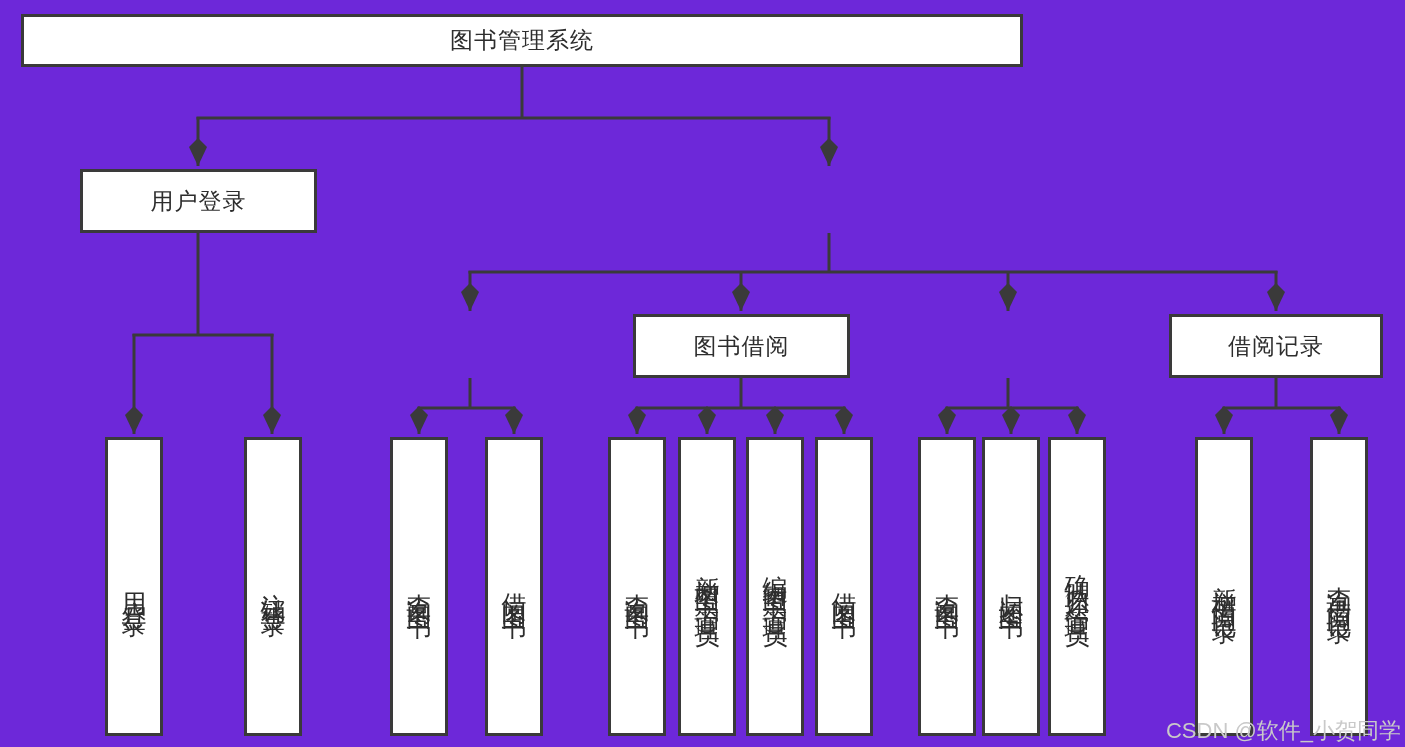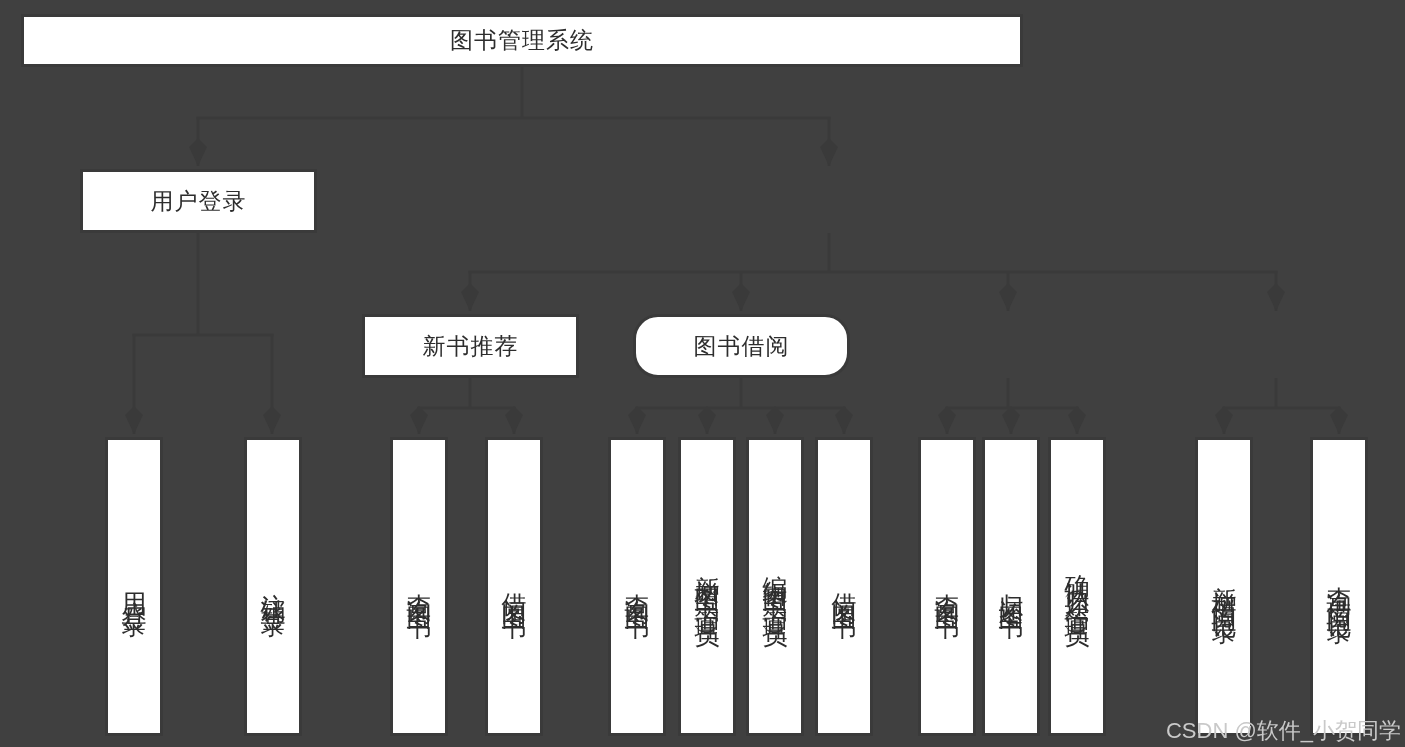--- a/index.html
+++ b/index.html
@@ -1,19 +1,19 @@
 <!DOCTYPE html>
 <html><head>
 <meta charset="utf-8">
 <style>
   html,body{margin:0;padding:0;background:#ffffff;}
   .canvas{
     position:relative;
     width:1405px;height:747px;
-    background:#404040;
+    background:#6d28d9;
     font-family:"Liberation Sans", sans-serif;
     overflow:hidden;
   }
   .connectors{position:absolute;left:0;top:0;width:1405px;height:747px;}
   .node{
     position:absolute;
     box-sizing:border-box;
     border:3px solid #3a3a3a;
     background:#ffffff;
     color:#2d2d2d;
@@ -94,22 +94,22 @@
       <path d="M1222.5 408 L1340.5 408"></path>
       <path d="M1224 407 L1224 434" marker-end="url(#arrow)"></path>
       <path d="M1339 407 L1339 434" marker-end="url(#arrow)"></path>
     </g>
   </svg>
 
   <div class="node hnode" style="left:21px;top:14px;width:1002px;height:53px;">图书管理系统</div>
 
   <div class="node hnode" style="left:80px;top:169px;width:237px;height:64px;">用户登录</div>
 
-  <div class="node hnode" style="left:362px;top:314px;width:217px;height:64px;">新书推荐</div>
-  <div class="node hnode" style="left:633px;top:314px;width:217px;height:64px;border-radius:25px;">图书借阅</div>
+  <div class="node hnode" style="left:633px;top:314px;width:217px;height:64px;">图书借阅</div>
+  <div class="node hnode" style="left:1169px;top:314px;width:214px;height:64px;">借阅记录</div>
 
   <div class="node leaf" style="left:105px;top:437px;width:58px;height:299px;">用户登录</div>
   <div class="node leaf" style="left:244px;top:437px;width:58px;height:299px;">注销登录</div>
 
   <div class="node leaf" style="left:390px;top:437px;width:58px;height:299px;">查询图书</div>
   <div class="node leaf" style="left:485px;top:437px;width:58px;height:299px;">借阅图书</div>
 
   <div class="node leaf" style="left:608px;top:437px;width:58px;height:299px;">查询图书</div>
   <div class="node leaf" style="left:678px;top:437px;width:58px;height:299px;">新增图书（管理员）</div>
   <div class="node leaf" style="left:746px;top:437px;width:58px;height:299px;">编辑图书（管理员）</div>

